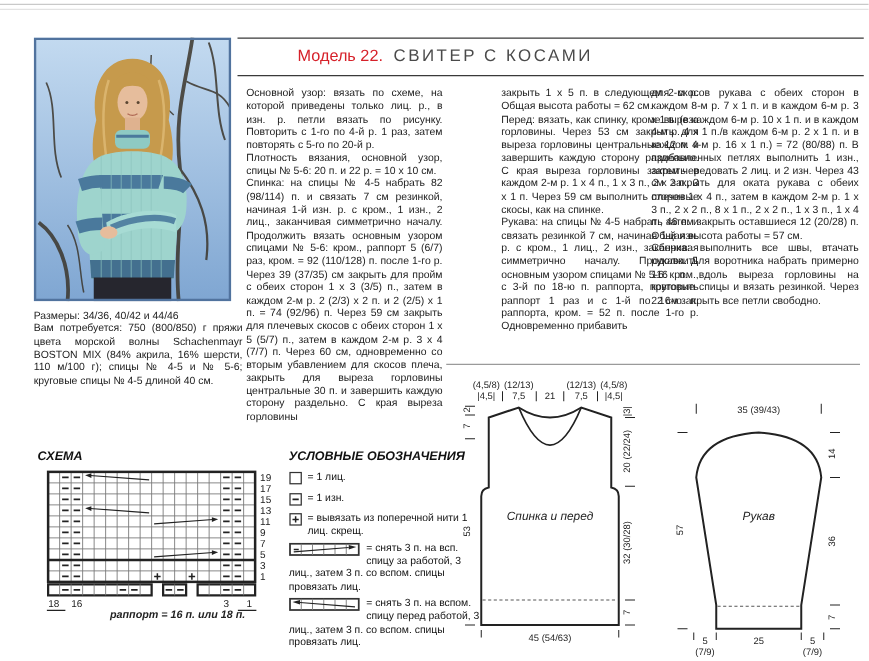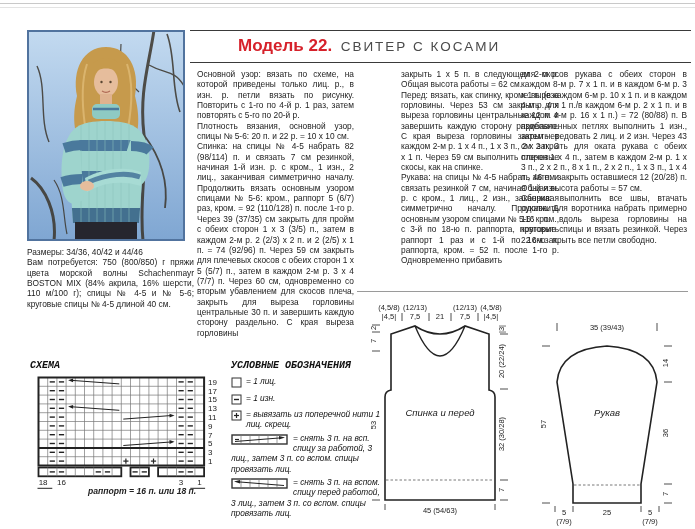--- a/index.html
+++ b/index.html
@@ -6,43 +6,43 @@
   body{
     width:695px;height:529px;position:relative;overflow:hidden;
     background:#ffffff;font-family:"Liberation Sans",sans-serif;color:#1c1c1c;
   }
   .abs{position:absolute;}
   .scan-edge-top{left:0;top:3px;width:695px;height:1px;background:#c9c9c9;}
   .scan-edge-top2{left:0;top:7px;width:695px;height:1px;background:#e3e3e3;}
 
   
   .header{left:190px;top:30px;width:497px;border-top:1.4px solid #3a3a3a;border-bottom:1.4px solid #3a3a3a;padding:5px 0 6px 4px;}
-  .header .model{color:#d6212a;font-weight:bold;font-size:17px;padding-left:44px;}
+  .header .model{color:#d6212a;font-weight:normal;font-size:13px;padding-left:44px;}
   .header .title{color:#4a4a4a;font-size:13.5px;letter-spacing:2px;margin-left:4px;}
 
   
   .txt{font-size:8.35px;line-height:10.35px;text-align:justify;}
   .txt p{margin:0;}
   .txt b{font-weight:normal;}
   .txt b::after{content:" ";}
   .txt b:empty{display:none;}
 
   .col1{left:197px;top:69px;width:157px;}
   .col2{left:357px;top:69px;width:158px;margin-left:44px;}
   .col3{left:521px;top:69px;width:166px;}
   .materials{left:27px;top:247px;width:167px;}
 
   .rule{height:1px;background:#9a9a9a;}
 
   
-  .section-head{font-weight:bold;font-style:italic;font-size:10px;color:#111;font-family:Liberation Mono, monospace;}
+  .section-head{font-weight:bold;font-style:italic;font-size:10px;color:#111;}
   .schema-caption{font-style:italic;font-weight:bold;font-size:8.6px;color:#222;}
 
   
-  .legend{left:231px;top:376px;width:153px;font-size:8.3px;line-height:10.2px;font-style:italic;color:#111;}
+  .legend{left:231px;top:376px;width:153px;font-size:8.3px;line-height:10.2px;color:#111;}
   .legend-item{margin-bottom:3.5px;overflow:hidden;}
   .legend-item svg{float:left;margin:1px 4px 1px 0;}
 
   svg text{font-family:"Liberation Sans",sans-serif;}
 </style>
 </head>
 <body>
 
 <div class="abs scan-edge-top"></div>
 <div class="abs scan-edge-top2"></div>

